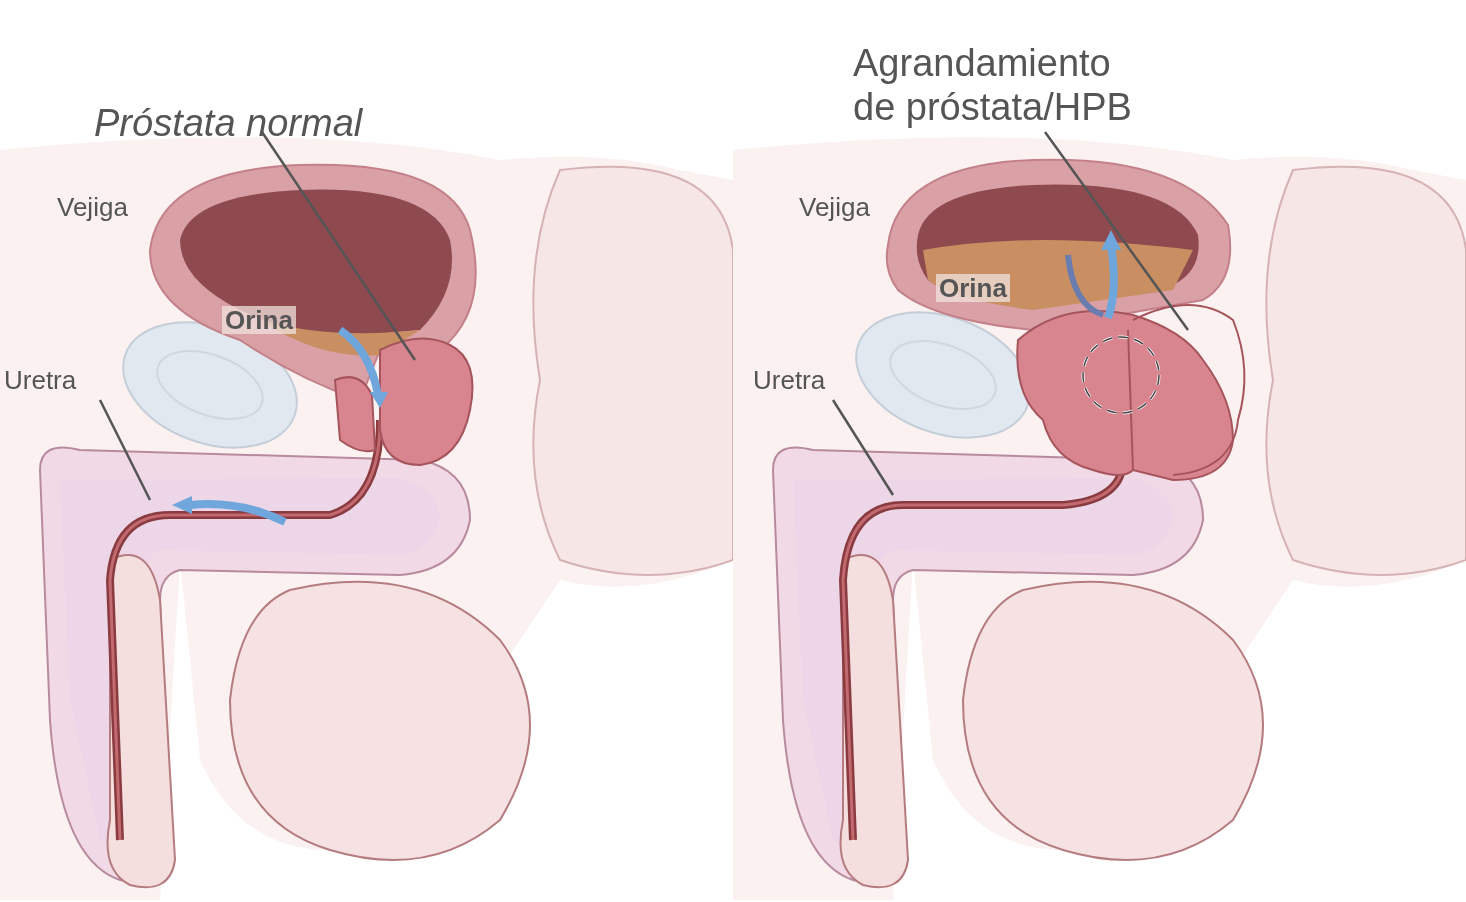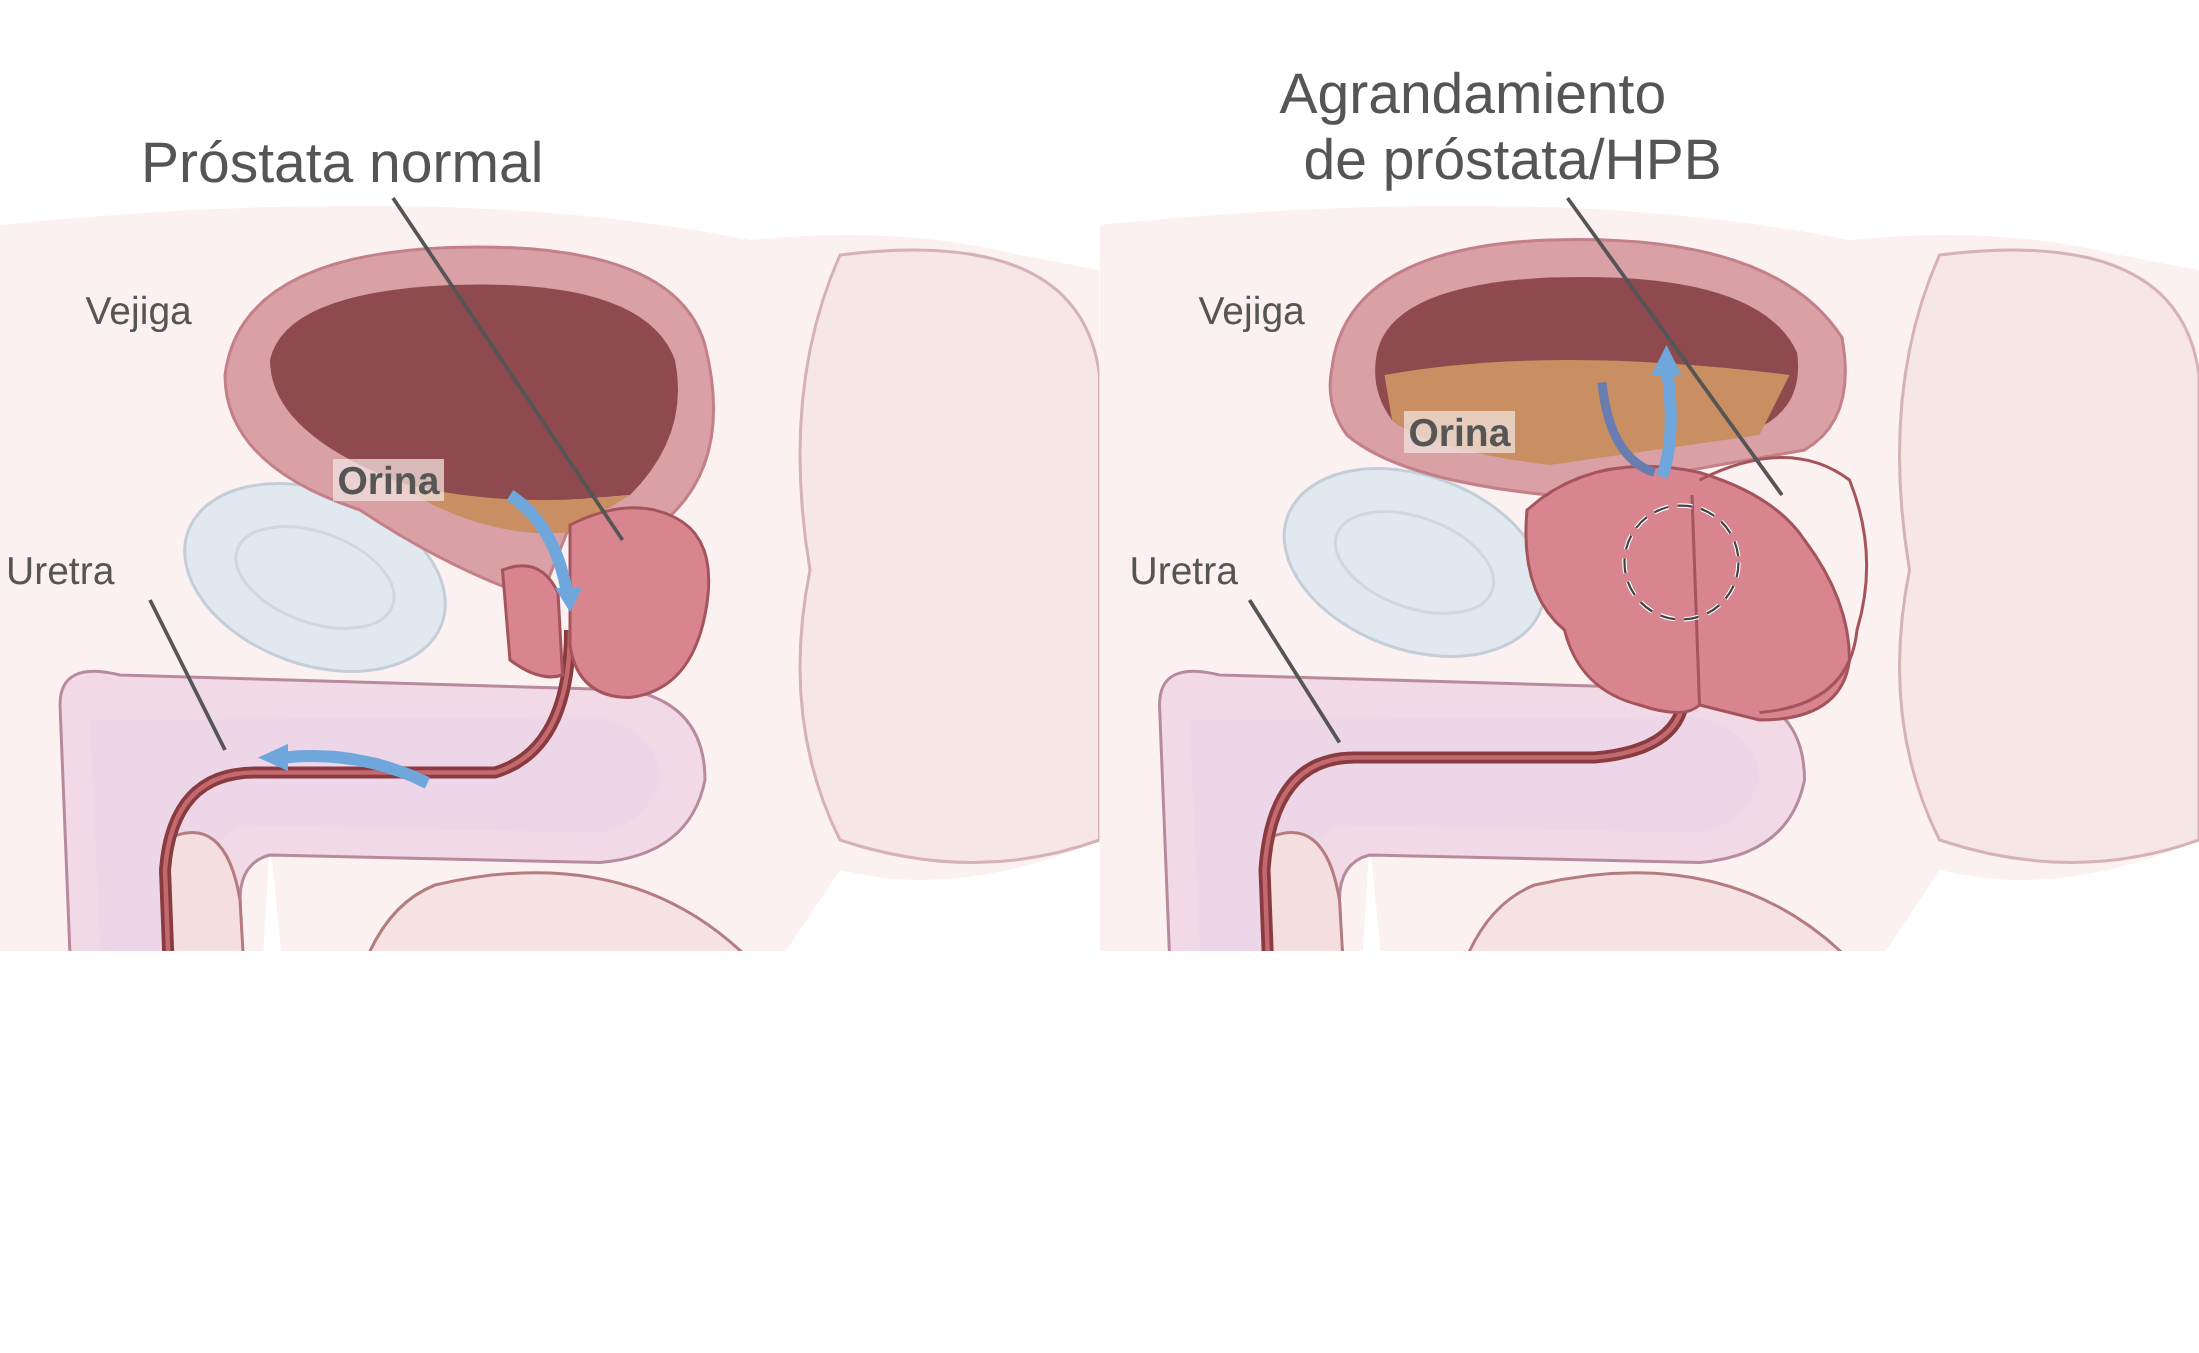--- a/index.html
+++ b/index.html
@@ -1,17 +1,17 @@
 <!DOCTYPE html>
 <html><head>
 <meta charset="utf-8">
 <style>
   html,body{margin:0;padding:0;}
   body{width:1466px;height:902px;background:#ffffff;position:relative;overflow:hidden;font-family:"Liberation Sans",sans-serif;}
-  .panel{position:absolute;top:0;width:733px;height:634px;overflow:hidden;}
+  .panel{position:absolute;top:0;width:733px;height:902px;overflow:hidden;}
   .panel svg{position:absolute;left:0;top:0;}
   .label{position:absolute;color:#555555;font-family:"Liberation Sans",sans-serif;white-space:nowrap;line-height:1;}
   .title{font-size:38px;}
   .small{font-size:26px;}
   .boxed{background:rgba(240,225,222,0.75);padding:1px 3px;font-weight:bold;}
 </style>
 </head>
 <body>
 
 <div class="panel" style="left:0;">
@@ -44,21 +44,21 @@
 
     <path d="M340 330 Q370 350 378 395" fill="none" stroke="#6fa6dc" stroke-width="8"></path>
     <polygon points="370,392 388,392 380,408" fill="#6fa6dc"></polygon>
     <path d="M285 522 Q240 500 190 505" fill="none" stroke="#6fa6dc" stroke-width="8"></path>
     <polygon points="192,496 192,514 172,505" fill="#6fa6dc"></polygon>
 
     <line x1="262" y1="132" x2="415" y2="360" stroke="#555" stroke-width="2.5"></line>
     <line x1="100" y1="400" x2="150" y2="500" stroke="#555" stroke-width="2.5"></line>
   </svg>
 
-  <div class="label title" style="left:94px;top:90px;">Próstata normal</div>
+  <div class="label title" style="left:94px;top:104px;font-style:italic;">Próstata normal</div>
   <div class="label small" style="left:57px;top:194px;">Vejiga</div>
   <div class="label small boxed" style="left:222px;top:306px;">Orina</div>
   <div class="label small" style="left:4px;top:367px;">Uretra</div>
 </div>
 
 <div class="panel" style="left:733px;">
   <svg width="733" height="902" viewBox="0 0 733 902">
     <path d="M0 150 Q300 120 500 160 Q600 150 680 170 L733 180 L733 560 Q640 600 560 580 Q520 640 480 700 Q430 850 330 850 Q240 850 200 760 L180 560 L160 900 L0 900 Z" fill="#fbf1f1"></path>
     <path d="M290 590 Q420 560 500 640 Q560 720 500 820 Q430 880 330 850 Q230 820 230 700 Q240 610 290 590Z" fill="#f6e2e2" stroke="#b57c80" stroke-width="2"></path>
     <path d="M560 170 Q720 150 733 250 L733 560 Q650 590 560 560 Q520 480 540 380 Q520 260 560 170Z" fill="#f7e6e6" stroke="#d6b2b4" stroke-width="2"></path>
@@ -81,17 +81,17 @@
 
     <path d="M335 255 Q340 305 370 315" fill="none" stroke="#6a7db0" stroke-width="6"></path>
     <path d="M375 318 Q385 290 378 245" fill="none" stroke="#6fa6dc" stroke-width="8"></path>
     <polygon points="368,250 388,250 378,230" fill="#6fa6dc"></polygon>
 
     <line x1="312" y1="132" x2="455" y2="330" stroke="#555" stroke-width="2.5"></line>
     <line x1="100" y1="400" x2="160" y2="495" stroke="#555" stroke-width="2.5"></line>
   </svg>
 
   <div class="label title" style="left:120px;top:44px;">Agrandamiento</div>
-  <div class="label title" style="left:136px;top:88px;">de próstata/HPB</div>
+  <div class="label title" style="left:120px;top:88px;">de próstata/HPB</div>
   <div class="label small" style="left:66px;top:194px;">Vejiga</div>
   <div class="label small boxed" style="left:203px;top:274px;">Orina</div>
   <div class="label small" style="left:20px;top:367px;">Uretra</div>
 </div>
 
 </body></html>

